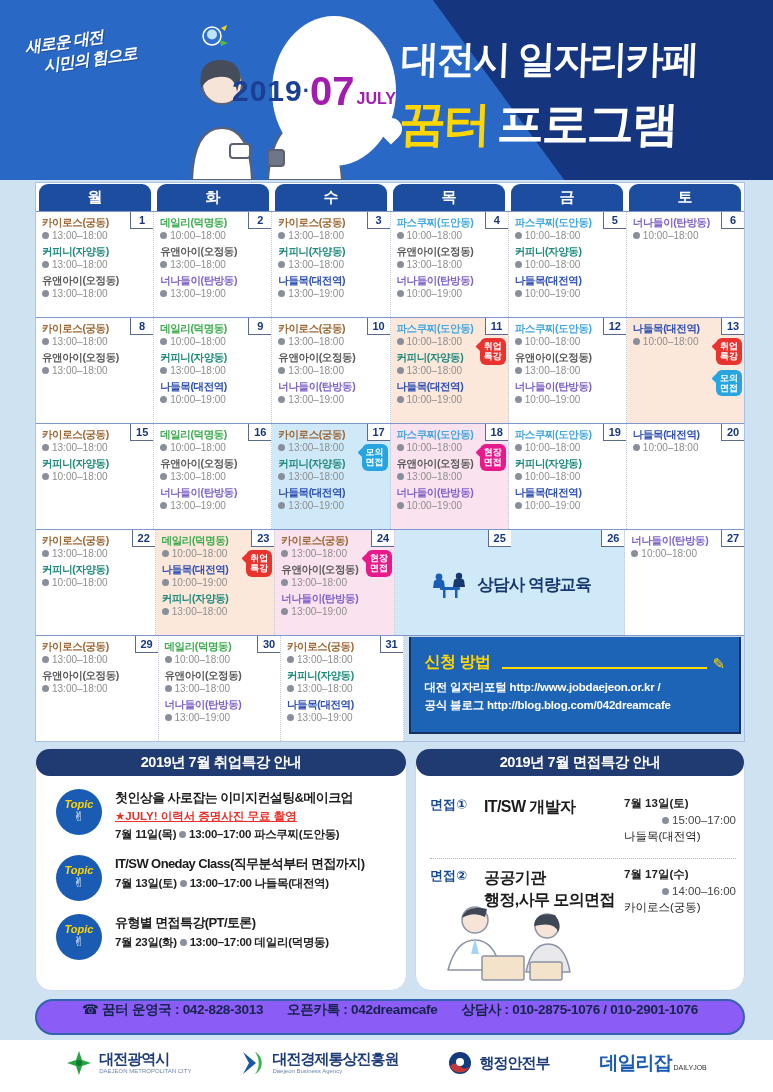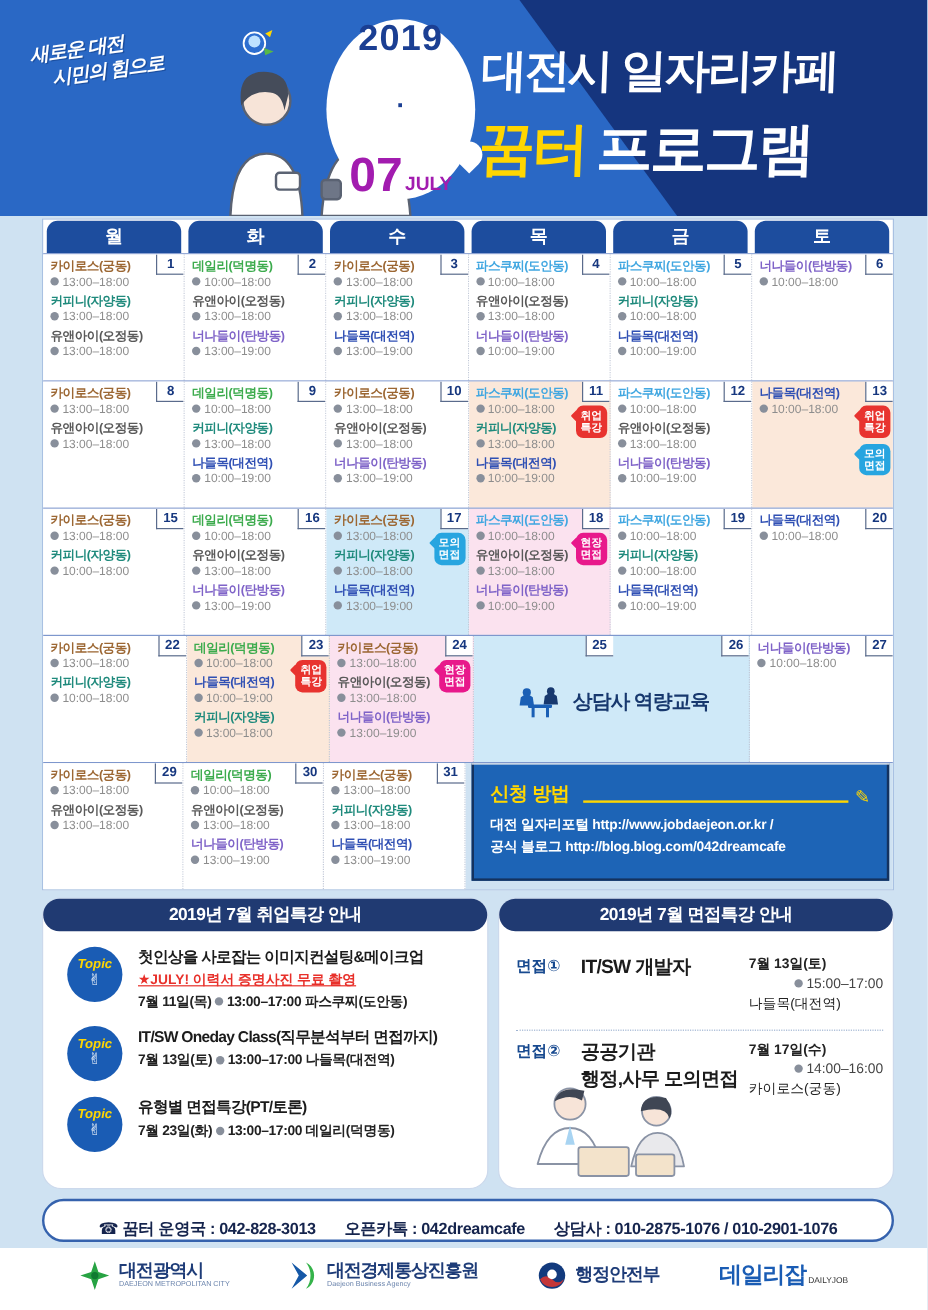--- a/index.html
+++ b/index.html
@@ -9,21 +9,21 @@
   .banner{position:absolute;left:0;top:0;width:773px;height:180px;background:#2a68c5;overflow:hidden;}
   .banner-dark{position:absolute;top:0;right:0;width:773px;height:180px;
                clip-path:polygon(56% 0,100% 0,100% 100%,73% 100%);background:#15357e;}
   .slogan{position:absolute;left:26px;top:30px;transform:rotate(-8deg);color:#fff;
           font-style:italic;font-weight:bold;font-size:16px;line-height:1.3;letter-spacing:-1px;
           text-shadow:1px 1px 0 #1c4fa0;}
   .slogan .s2{margin-left:16px;}
   .mascot{position:absolute;left:196px;top:22px;}
   .people{position:absolute;left:170px;top:32px;}
   .bubble{position:absolute;left:272px;top:16px;width:124px;height:150px;background:#fff;border-radius:50%;
-          display:flex;flex-direction:column;align-items:center;justify-content:space-between;z-index:2;}
+          display:flex;flex-direction:row;align-items:center;justify-content:flex-end;z-index:2;}
   .bubble::after{content:'';position:absolute;right:-6px;bottom:26px;width:22px;height:22px;background:#fff;
                  border-radius:50% 50% 50% 0;transform:rotate(-45deg);}
   .b-year{color:#1b3f93;font-weight:800;font-size:30px;letter-spacing:1px;}
   .b-dot{color:#1b3f93;font-weight:800;font-size:22px;line-height:.6;}
   .b-month{color:#a21caf;font-weight:800;font-size:40px;display:flex;align-items:flex-end;line-height:1;}
   .b-july{font-size:16px;margin-left:2px;margin-bottom:4px;}
   .title{position:absolute;left:400px;top:34px;z-index:2;transform:skewX(-2deg);}
   .t1{color:#fff;font-weight:800;font-size:38px;letter-spacing:-2px;white-space:nowrap;}
   .t2{font-weight:800;font-size:47px;letter-spacing:-2px;margin-top:8px;white-space:nowrap;}
   .t2 .hl{color:#ffd600;margin-right:8px;}
@@ -49,21 +49,21 @@
   .entry-time{font-size:10px;color:#8d8d8d;line-height:1.25;}
   .clock{display:inline-block;width:7px;height:7px;border-radius:50%;background:#888f9b;margin-right:3px;}
   .badges{position:absolute;top:20px;right:2px;display:flex;flex-direction:column;gap:5px;align-items:flex-end;z-index:2;}
   .badge{color:#fff;font-weight:bold;font-size:9px;line-height:1.15;padding:3px 4px;border-radius:6px;
          white-space:pre-line;text-align:center;position:relative;}
   .badge::before{content:'';position:absolute;left:-3px;top:5px;width:7px;height:7px;background:inherit;
                  transform:rotate(45deg);border-radius:1px;}
   .special-content{display:flex;align-items:center;justify-content:center;gap:9px;height:100%;}
   .special-label{font-weight:800;font-size:16.5px;color:#17386e;letter-spacing:-0.8px;}
   
-  .notice-slot{background:#cfe2f2;border-right:none;padding:16px;}
+  .notice-slot{background:#cfe2f2;border-right:none;padding:0;}
   .notice-board{position:absolute;left:5px;right:3px;top:-4px;bottom:7px;background:#1d64b6;
                 border:2px solid #14325f;padding:16px 14px 8px;box-sizing:border-box;}
   .notice-strip{position:absolute;left:-2px;right:-2px;top:-8px;height:9px;background:#f3f6fb;
                 border:1px solid #c8d2e0;}
   .notice-title-row{display:flex;align-items:flex-end;margin-top:2px;}
   .notice-title{color:#ffd600;font-size:16px;font-weight:800;letter-spacing:-0.5px;}
   .notice-underline{flex:1;border-bottom:2px solid #ffd600;margin:0 5px 4px 12px;}
   .notice-pencil{color:#ffd600;font-size:15px;}
   .notice-lines{margin-top:7px;}
   .notice-line{color:#fff;font-size:11.5px;font-weight:600;margin-top:3px;letter-spacing:-0.2px;}
@@ -86,22 +86,22 @@
   .iv-row{display:flex;gap:8px;padding:8px 0 14px;border-bottom:1px dotted #9fb3d1;}
   .iv-row:last-child{border-bottom:none;}
   .iv-label{width:46px;font-weight:800;color:#17498f;font-size:13px;flex-shrink:0;}
   .iv-title{flex:1;font-weight:800;font-size:16px;color:#1b1b1b;letter-spacing:-0.6px;line-height:1.35;}
   .iv-sched{width:112px;font-size:11.5px;color:#222;flex-shrink:0;}
   .iv-date{font-weight:800;}
   .iv-time{margin-top:3px;color:#444;padding-left:38px;}
   .iv-place{margin-top:3px;}
   .iv-illustration{position:absolute;left:14px;bottom:4px;}
   
-  #contact{position:absolute;left:35px;top:999px;width:710px;height:36px;background:#ffffff;
-           border:2px solid #3562ad;border-radius:19px;display:flex;align-items:flex-end;justify-content:center;
+  #contact{position:absolute;left:35px;top:999px;width:710px;height:36px;background:#8b5cf6;
+           border:2px solid #3562ad;border-radius:19px;display:flex;align-items:flex-start;justify-content:center;
            gap:24px;font-size:13.5px;font-weight:800;color:#15244d;letter-spacing:-0.3px;box-sizing:border-box;}
   .bottom-white{position:absolute;left:0;right:0;top:1040px;bottom:0;background:#fff;}
   #logos{position:absolute;left:0;right:0;top:1050px;display:flex;justify-content:center;gap:50px;align-items:center;}
   .logo{display:flex;align-items:center;gap:7px;}
   .logo-text{display:flex;flex-direction:column;line-height:1.1;}
   .logo-name{font-weight:800;color:#1e3c78;font-size:15px;letter-spacing:-1px;}
   .logo-sub{font-size:6px;color:#6c85ad;letter-spacing:0;}
   .logo-daily .logo-name{color:#1a5cb4;font-size:19px;}
   .logo-daily .logo-text{flex-direction:row;align-items:flex-end;gap:2px;}
   .logo-daily .logo-sub{font-size:7px;color:#333;margin-bottom:2px;}

